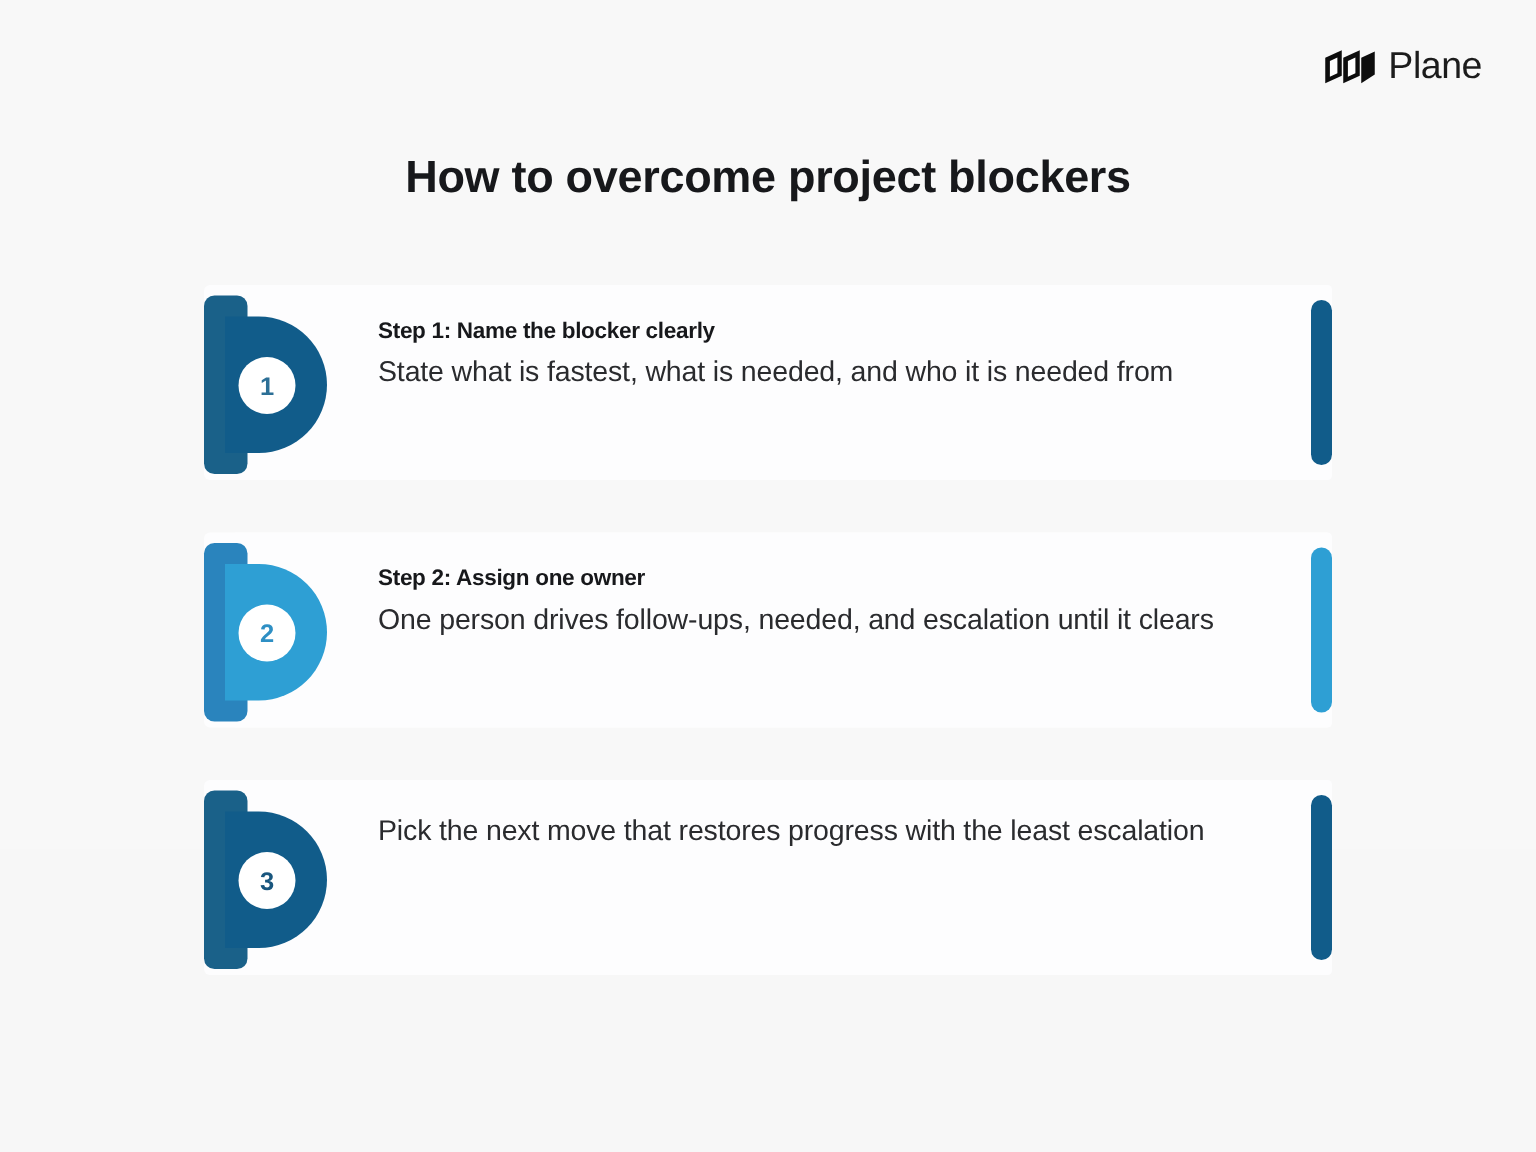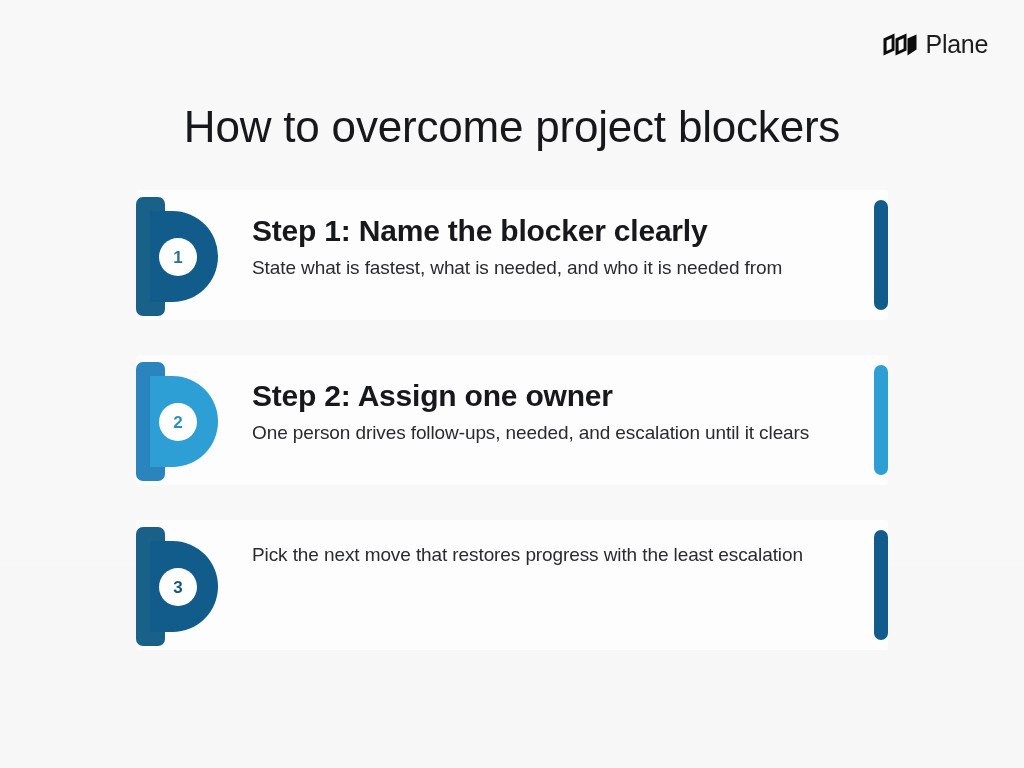--- a/index.html
+++ b/index.html
@@ -29,22 +29,22 @@
     color:#1c1c1c;
     letter-spacing:-0.3px;
     line-height:1;
   }
 
   
   .page-title {
     position:absolute;
     top:101px; left:0; right:0;
     text-align:center;
-    font-size:44px;
-    font-weight:400;
+    font-size:30px;
+    font-weight:700;
     color:#17181b;
     letter-spacing:-0.2px;
     line-height:1.2;
   }
 
   
   .cards {
     position:absolute;
     top:190px; left:136px;
     width:752px;
@@ -108,21 +108,21 @@
     border-radius:7px;
     z-index:2;
   }
 
   
   .card-text {
     position:absolute;
     left:116px; top:22px; right:46px;
   }
   .step-heading {
-    font-size:30px;
+    font-size:15px;
     font-weight:600;
     color:#17181b;
     letter-spacing:-0.2px;
     line-height:1.25;
     margin-bottom:5px;
   }
   .step-desc {
     font-size:19px;
     font-weight:400;
     color:#2a2b2e;

